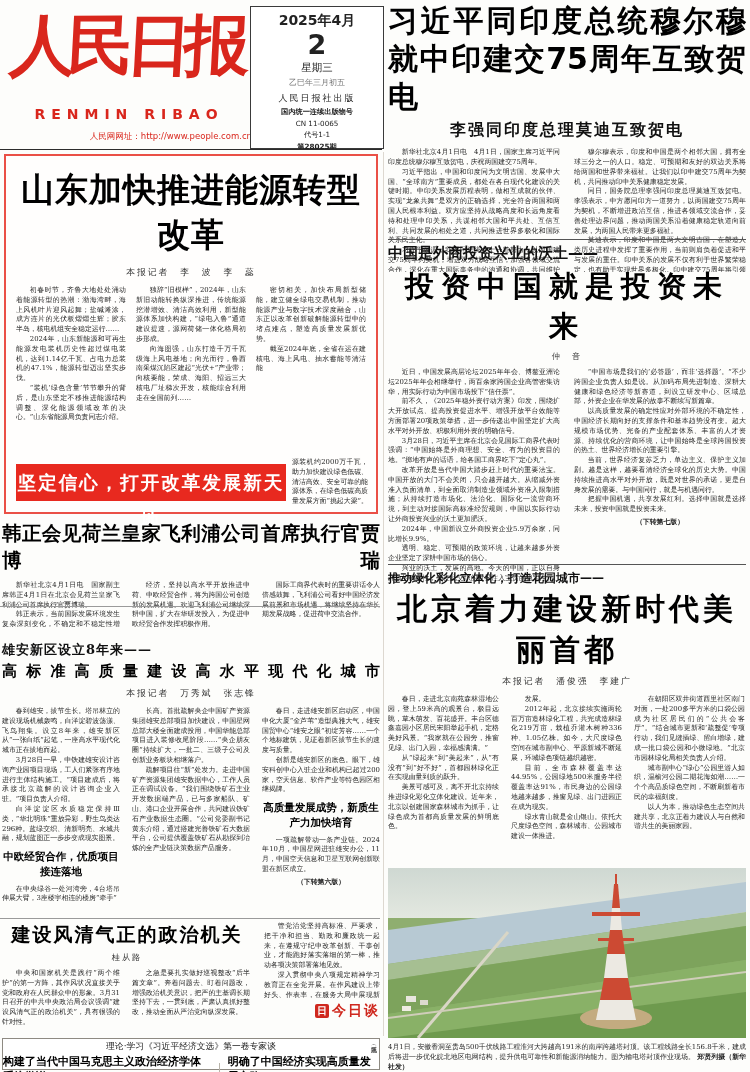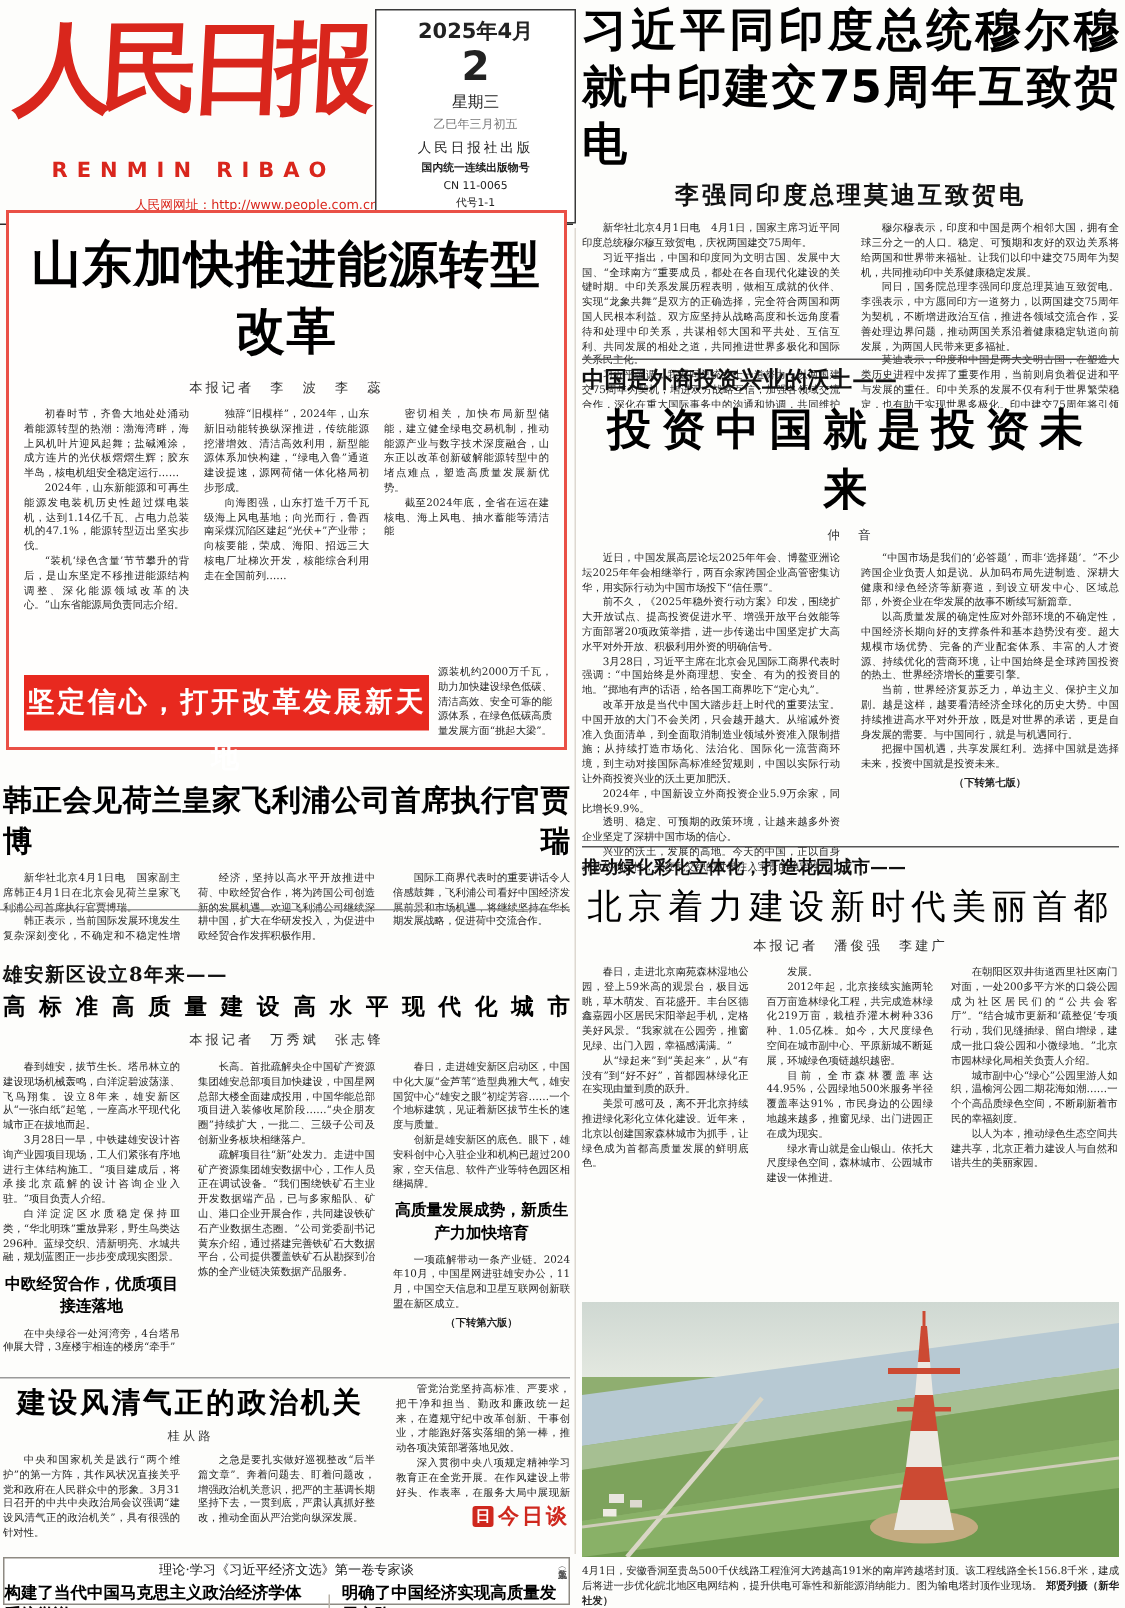--- a/index.html
+++ b/index.html
@@ -33,21 +33,21 @@
   .jump{font-weight:bold;text-align:center;font-size:6.9px;margin-top:2px;}
   .rule{border-top:1.5px solid #2c2c2c;}
   .rule-thin{border-top:1px solid #9a9a9a;}
   .vrule{border-left:1px solid #ddd8d0;}
   
   .lead{left:388px;top:2px;width:358px;}
   .lead-h{font-size:30px;font-weight:bold;line-height:1.27;color:#000;}
   .lead-sub{font-size:16px;font-weight:bold;text-align:center;letter-spacing:2px;margin-top:4px;color:#111;}
   .lead-body{margin-top:7px;height:124px;}
   
-  .redbox{left:4px;top:140px;width:370px;height:356px;border:2px solid #ea5046;background:#fffefd;}
+  .redbox{left:4px;top:154px;width:370px;height:356px;border:2px solid #ea5046;background:#fffefd;}
   .sd-h{margin-top:12px;text-align:center;font-size:33px;font-weight:bold;color:#000;letter-spacing:1px;}
   .sd-byline{margin-top:9px;}
   .sd-body{margin:7px 10px 0 10px;height:226px;}
   .banner{position:absolute;left:10px;bottom:11px;width:270px;height:37px;background:#e8291f;color:#fff;
           font-size:18.5px;font-weight:bold;text-align:center;line-height:37px;letter-spacing:2px;}
   .sd-tail{position:absolute;right:8px;bottom:8px;width:76px;height:46px;}
   
   .hz{left:2px;top:520px;width:378px;}
   .hz-h{font-size:19.5px;font-weight:bold;color:#000;}
   .hz-body{margin-top:7px;height:48px;}
@@ -78,21 +78,21 @@
   .th-div{width:1px;height:12px;background:#b9b4aa;margin:0 8px;}
   .th-page{position:absolute;right:1px;top:3px;font-size:6px;writing-mode:vertical-rl;color:#444;}
   
   .invest{left:388px;top:244px;width:358px;}
   .inv-kicker{font-size:15px;}
   .inv-h{font-size:29px;font-weight:bold;text-align:center;letter-spacing:7px;margin-top:4px;color:#000;}
   .inv-byline{margin-top:4px;font-size:8.2px;}
   .inv-body{margin-top:6px;height:238px;}
   .bj{left:388px;top:570px;width:358px;}
   .bj-kicker{font-size:12px;}
-  .bj-h{font-size:23px;font-weight:normal;text-align:center;letter-spacing:4px;margin-top:2px;color:#000;}
+  .bj-h{font-size:30px;font-weight:bold;text-align:center;letter-spacing:4px;margin-top:2px;color:#000;}
   .bj-byline{margin-top:5px;}
   .bj-body{margin-top:7px;height:222px;}
   .photo{left:388px;top:868px;width:358px;height:170px;overflow:hidden;background:#9cb77f;}
   .caption{left:388px;top:1042px;width:358px;font-size:6.9px;line-height:1.45;text-align:justify;color:#262626;}
   .caption .credit{font-weight:bold;}
 </style>
 </head>
 <body>
 
 <div class="page">

